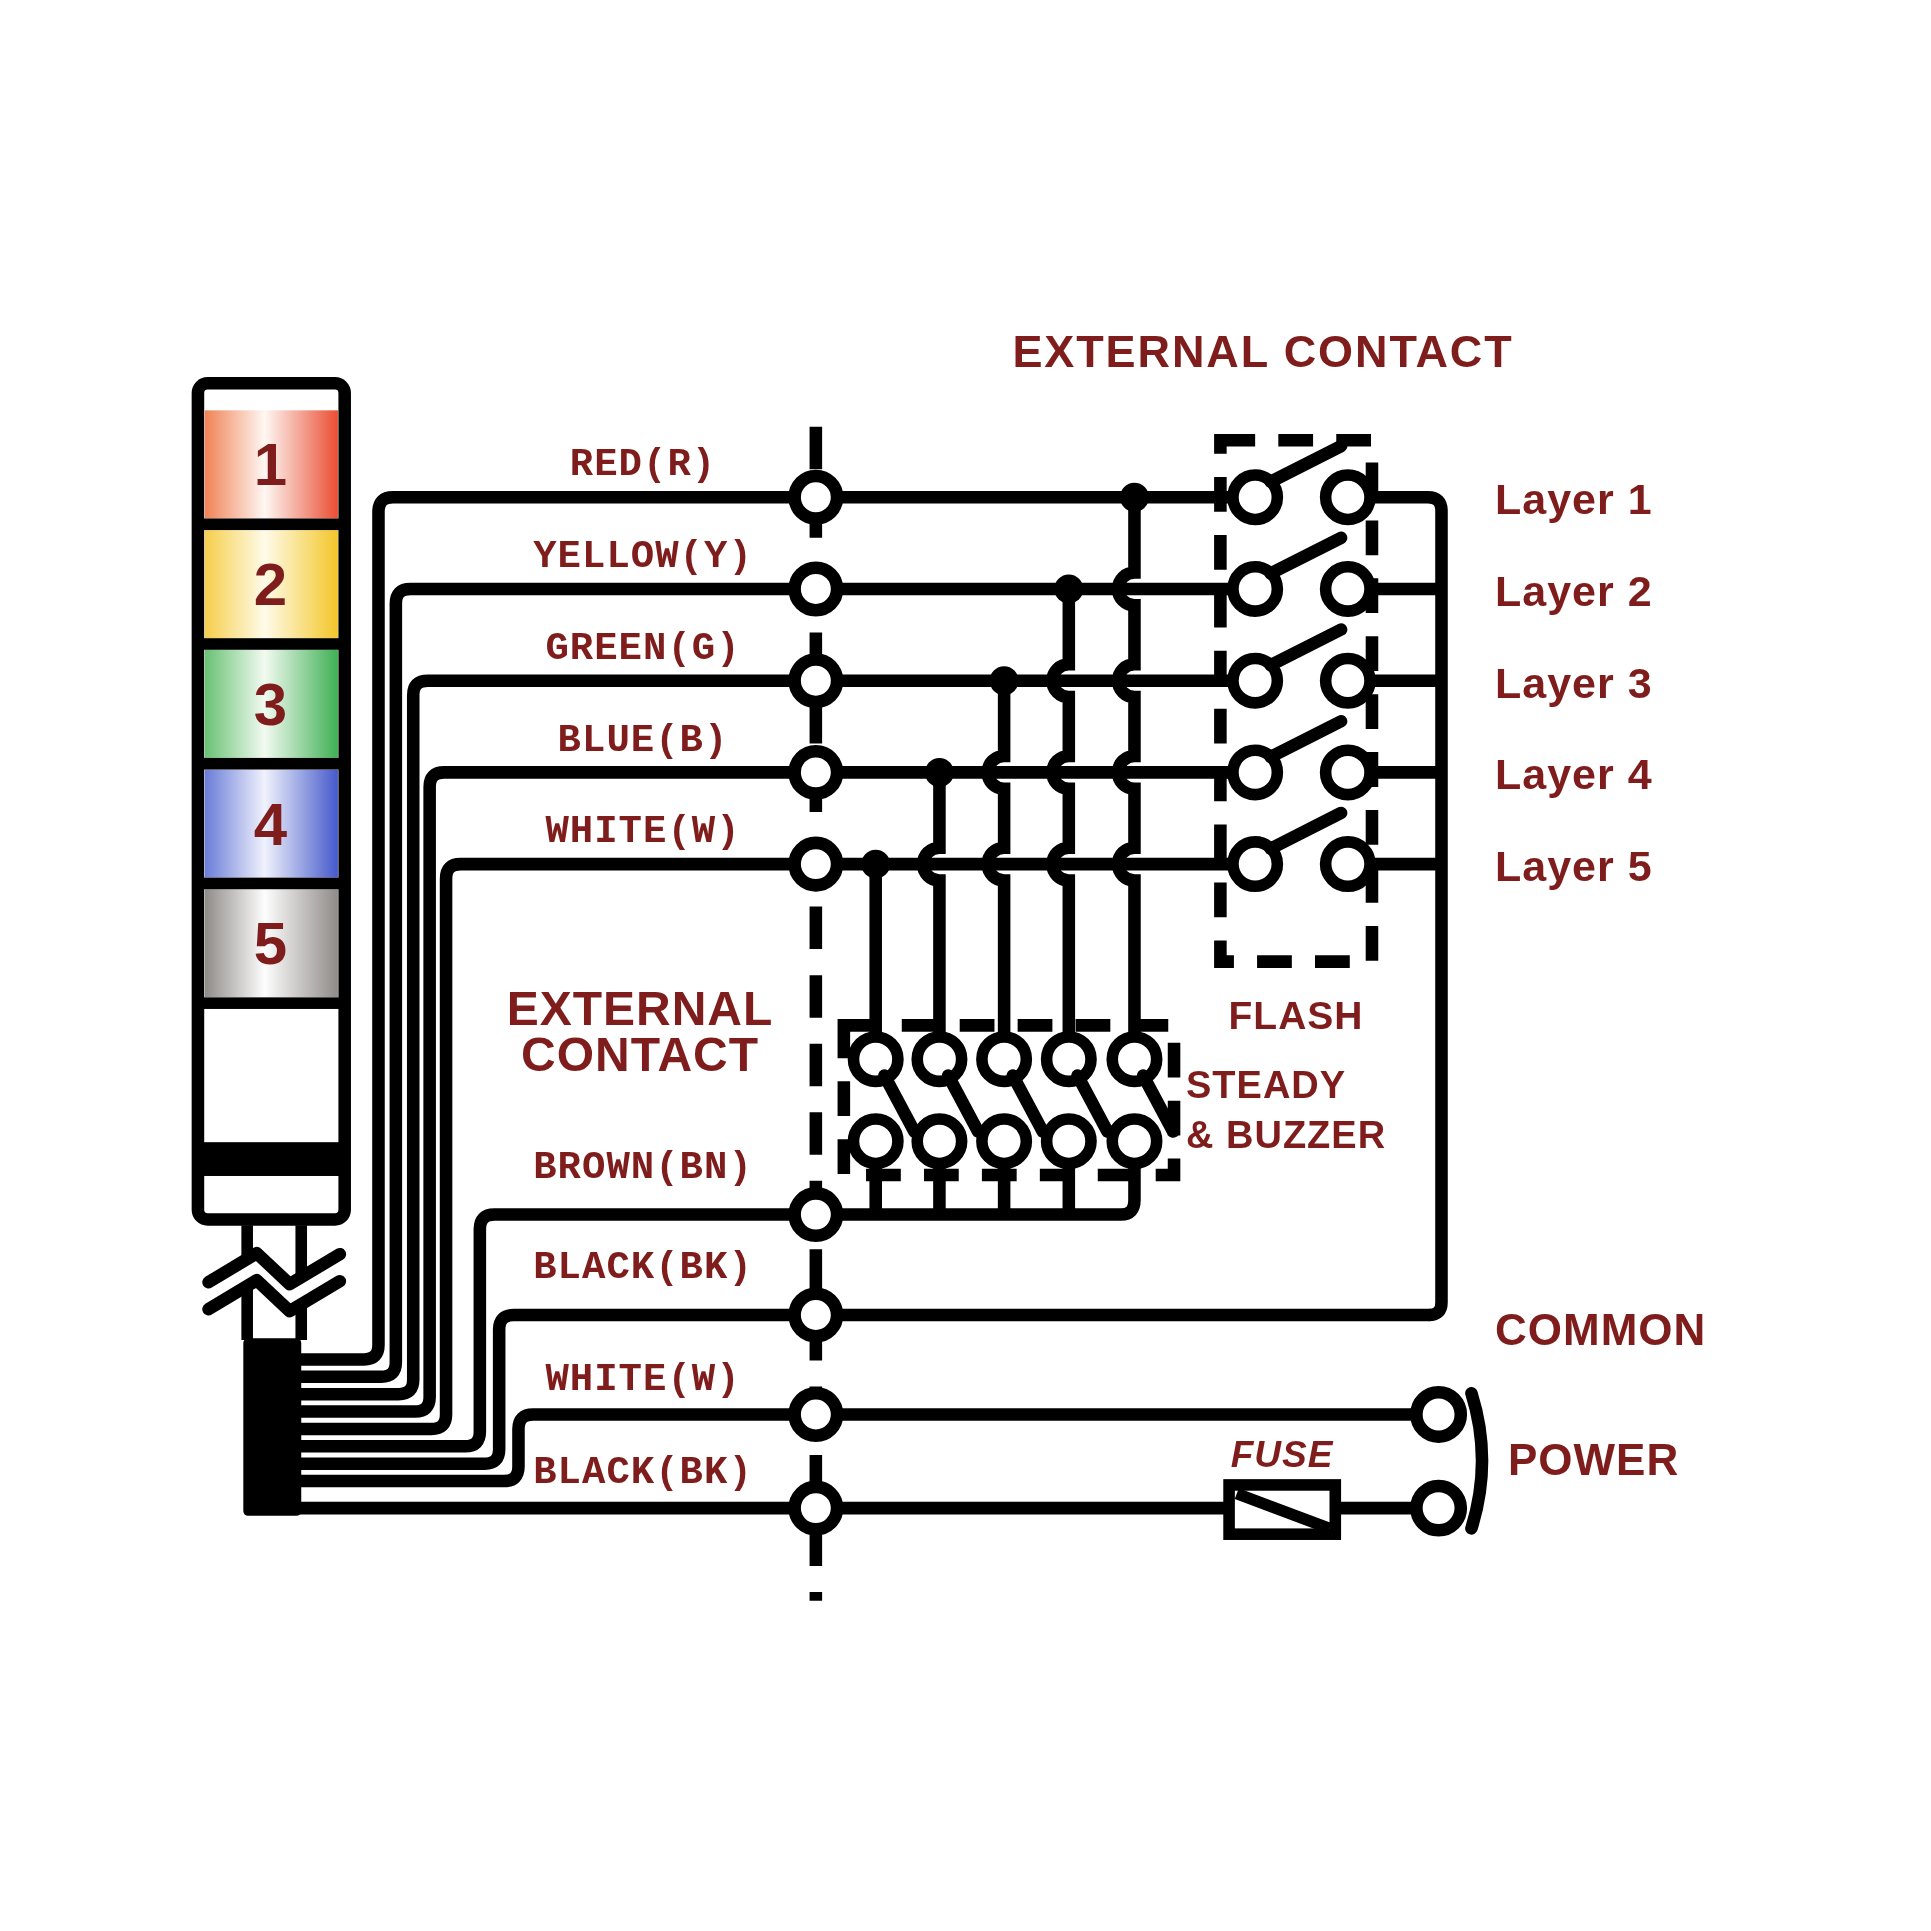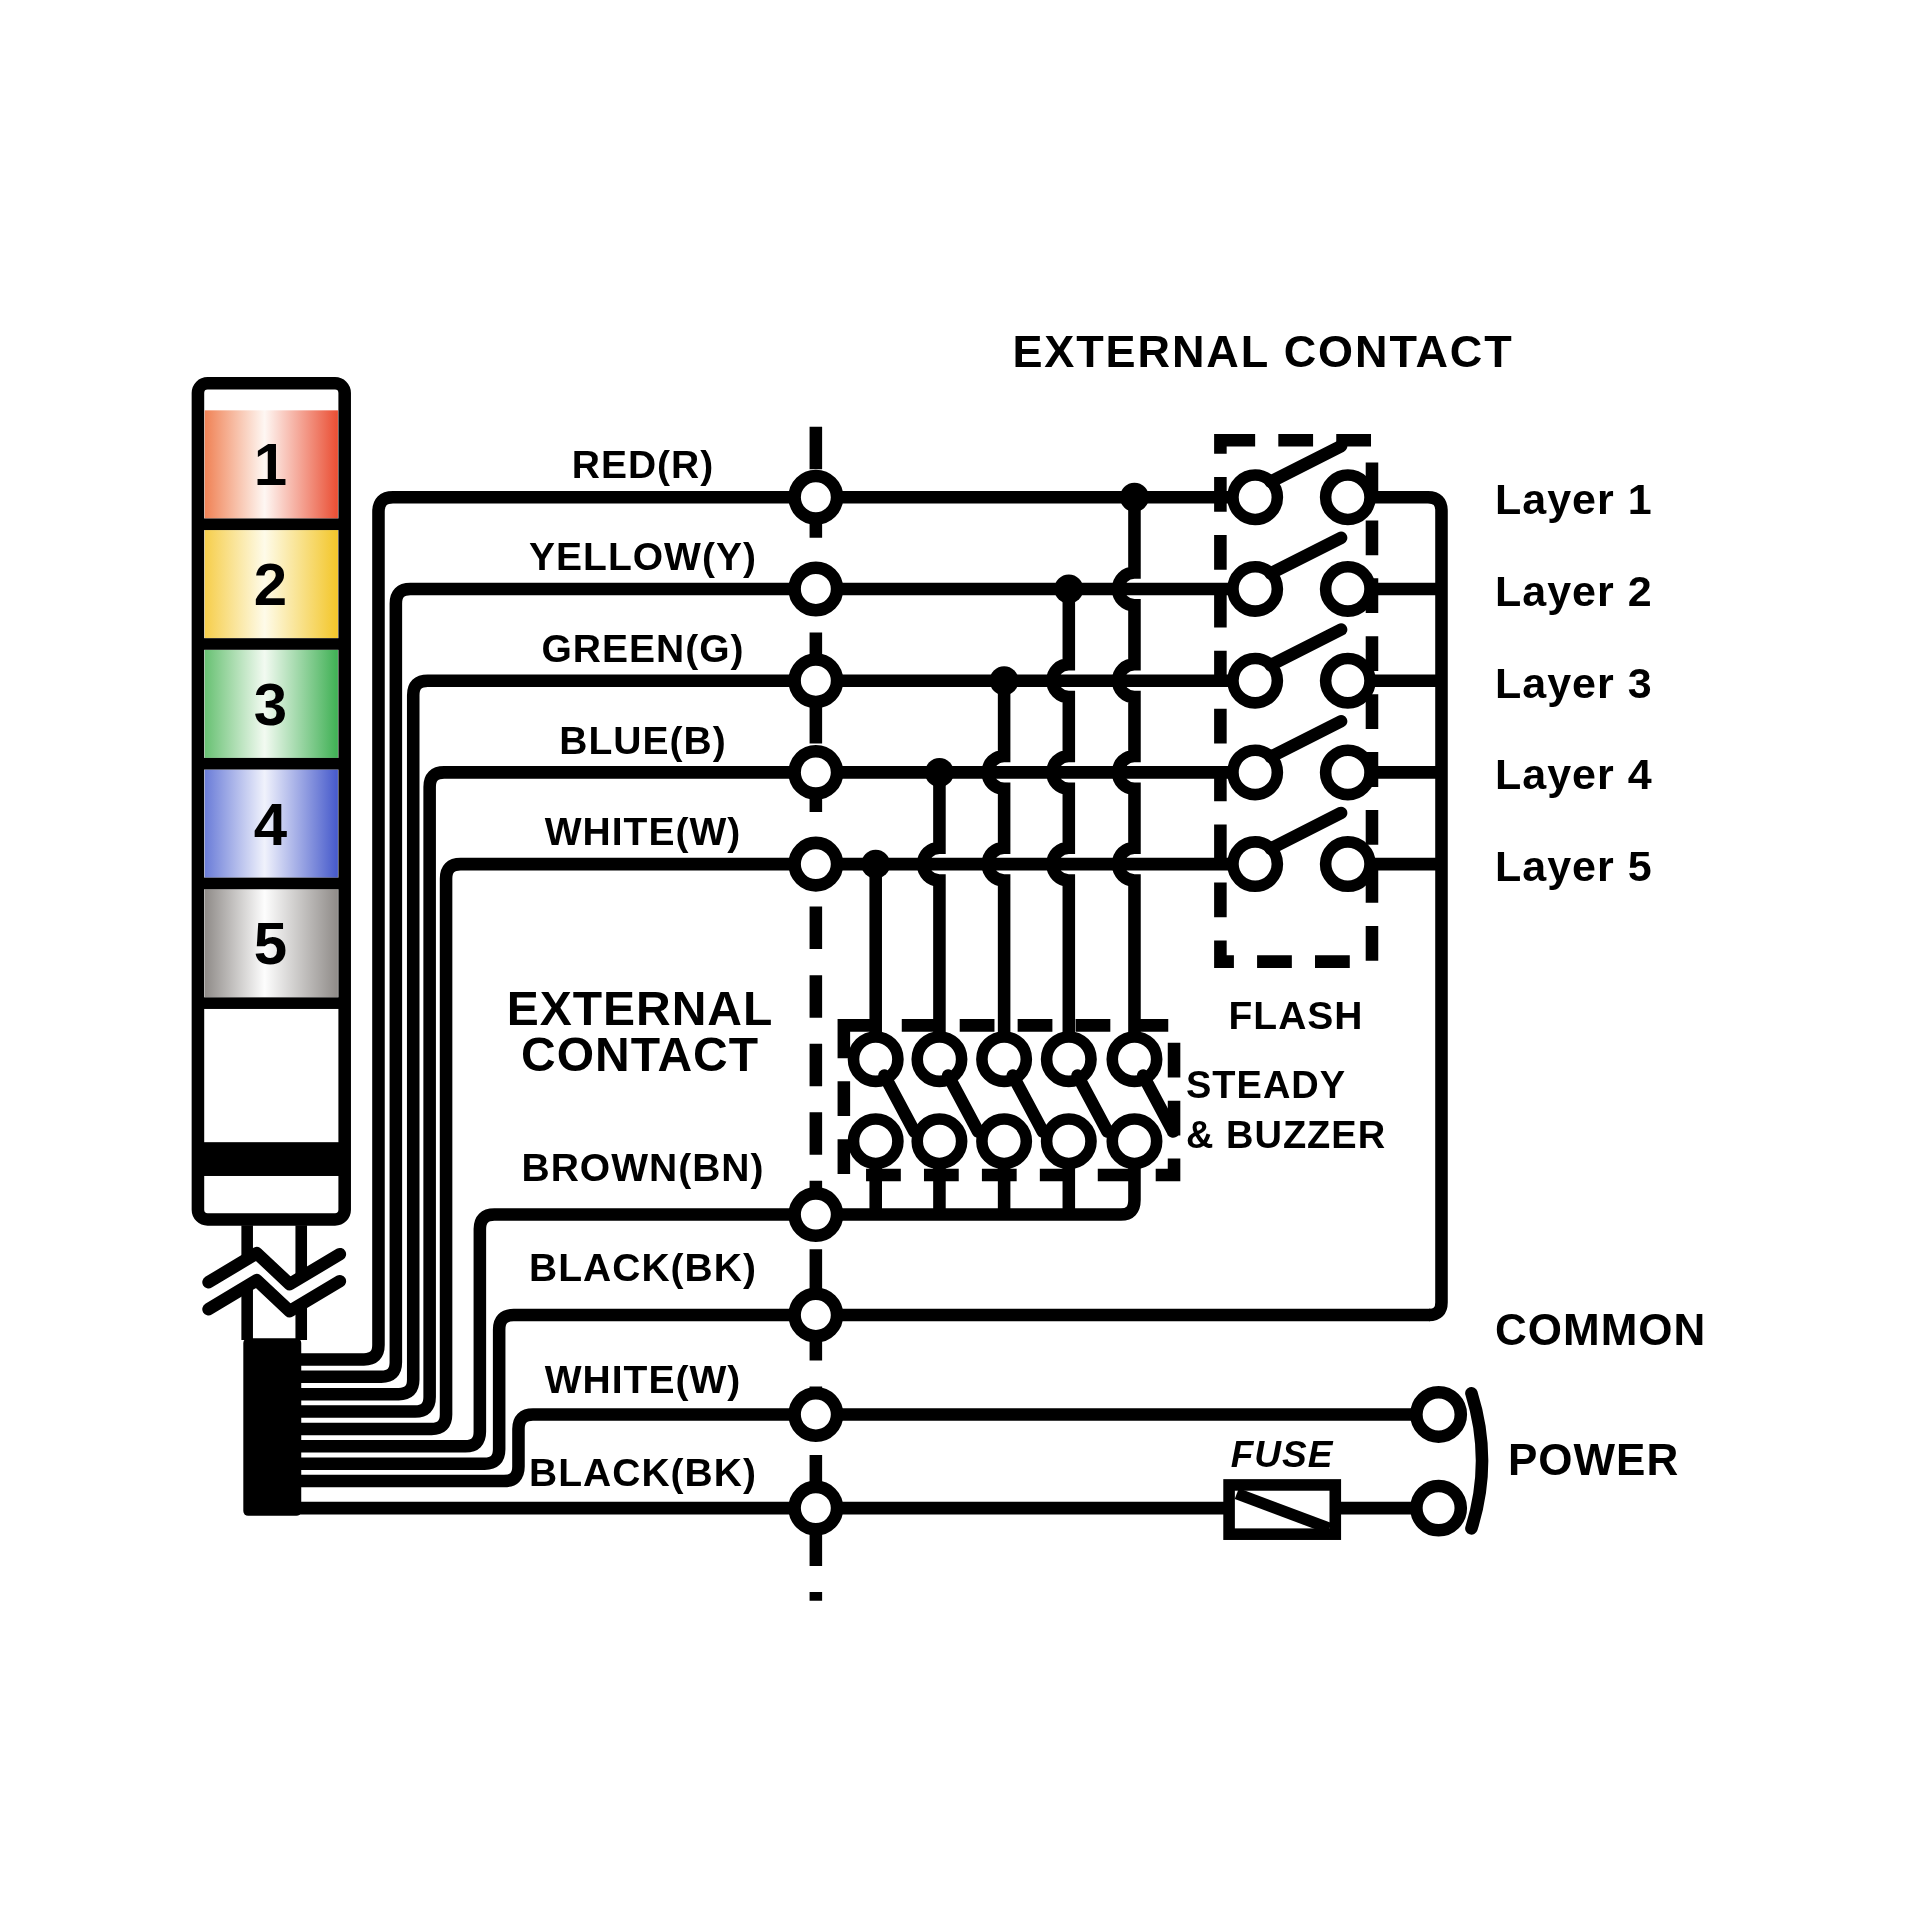--- a/index.html
+++ b/index.html
@@ -2,25 +2,25 @@
 <html><head>
 <meta charset="utf-8">
 <style>
   html,body{margin:0;padding:0;background:#ffffff;}
   .stage{
     position:relative;width:1931px;height:1931px;background:#ffffff;
     font-family:"Liberation Sans","DejaVu Sans",sans-serif;overflow:hidden;
   }
   .stage svg{position:absolute;left:0;top:0;}
   .lbl{
-    position:absolute;color:#000000;font-weight:bold;white-space:nowrap;
+    position:absolute;color:#7f1d1d;font-weight:bold;white-space:nowrap;
     transform:translate(-50%,-50%);letter-spacing:1px;
   }
   .lbl.left-anchor{transform:translate(0,-50%);}
-  .wire-label{font-size:39px;}
+  .wire-label{font-size:39px;font-family:Liberation Mono, monospace;}
   .title-label{font-size:45px;letter-spacing:1.9px;}
   .layer-label{font-size:43px;}
   .side-label{font-size:44px;text-align:right;}
   .box-label{font-size:39px;}
   .steady-label{font-size:38px;}
   .fuse-label{font-size:37px;font-style:italic;}
   .ext-label{font-size:48px;}
   .seg-num{font-size:60px;}
 </style>
 </head>

